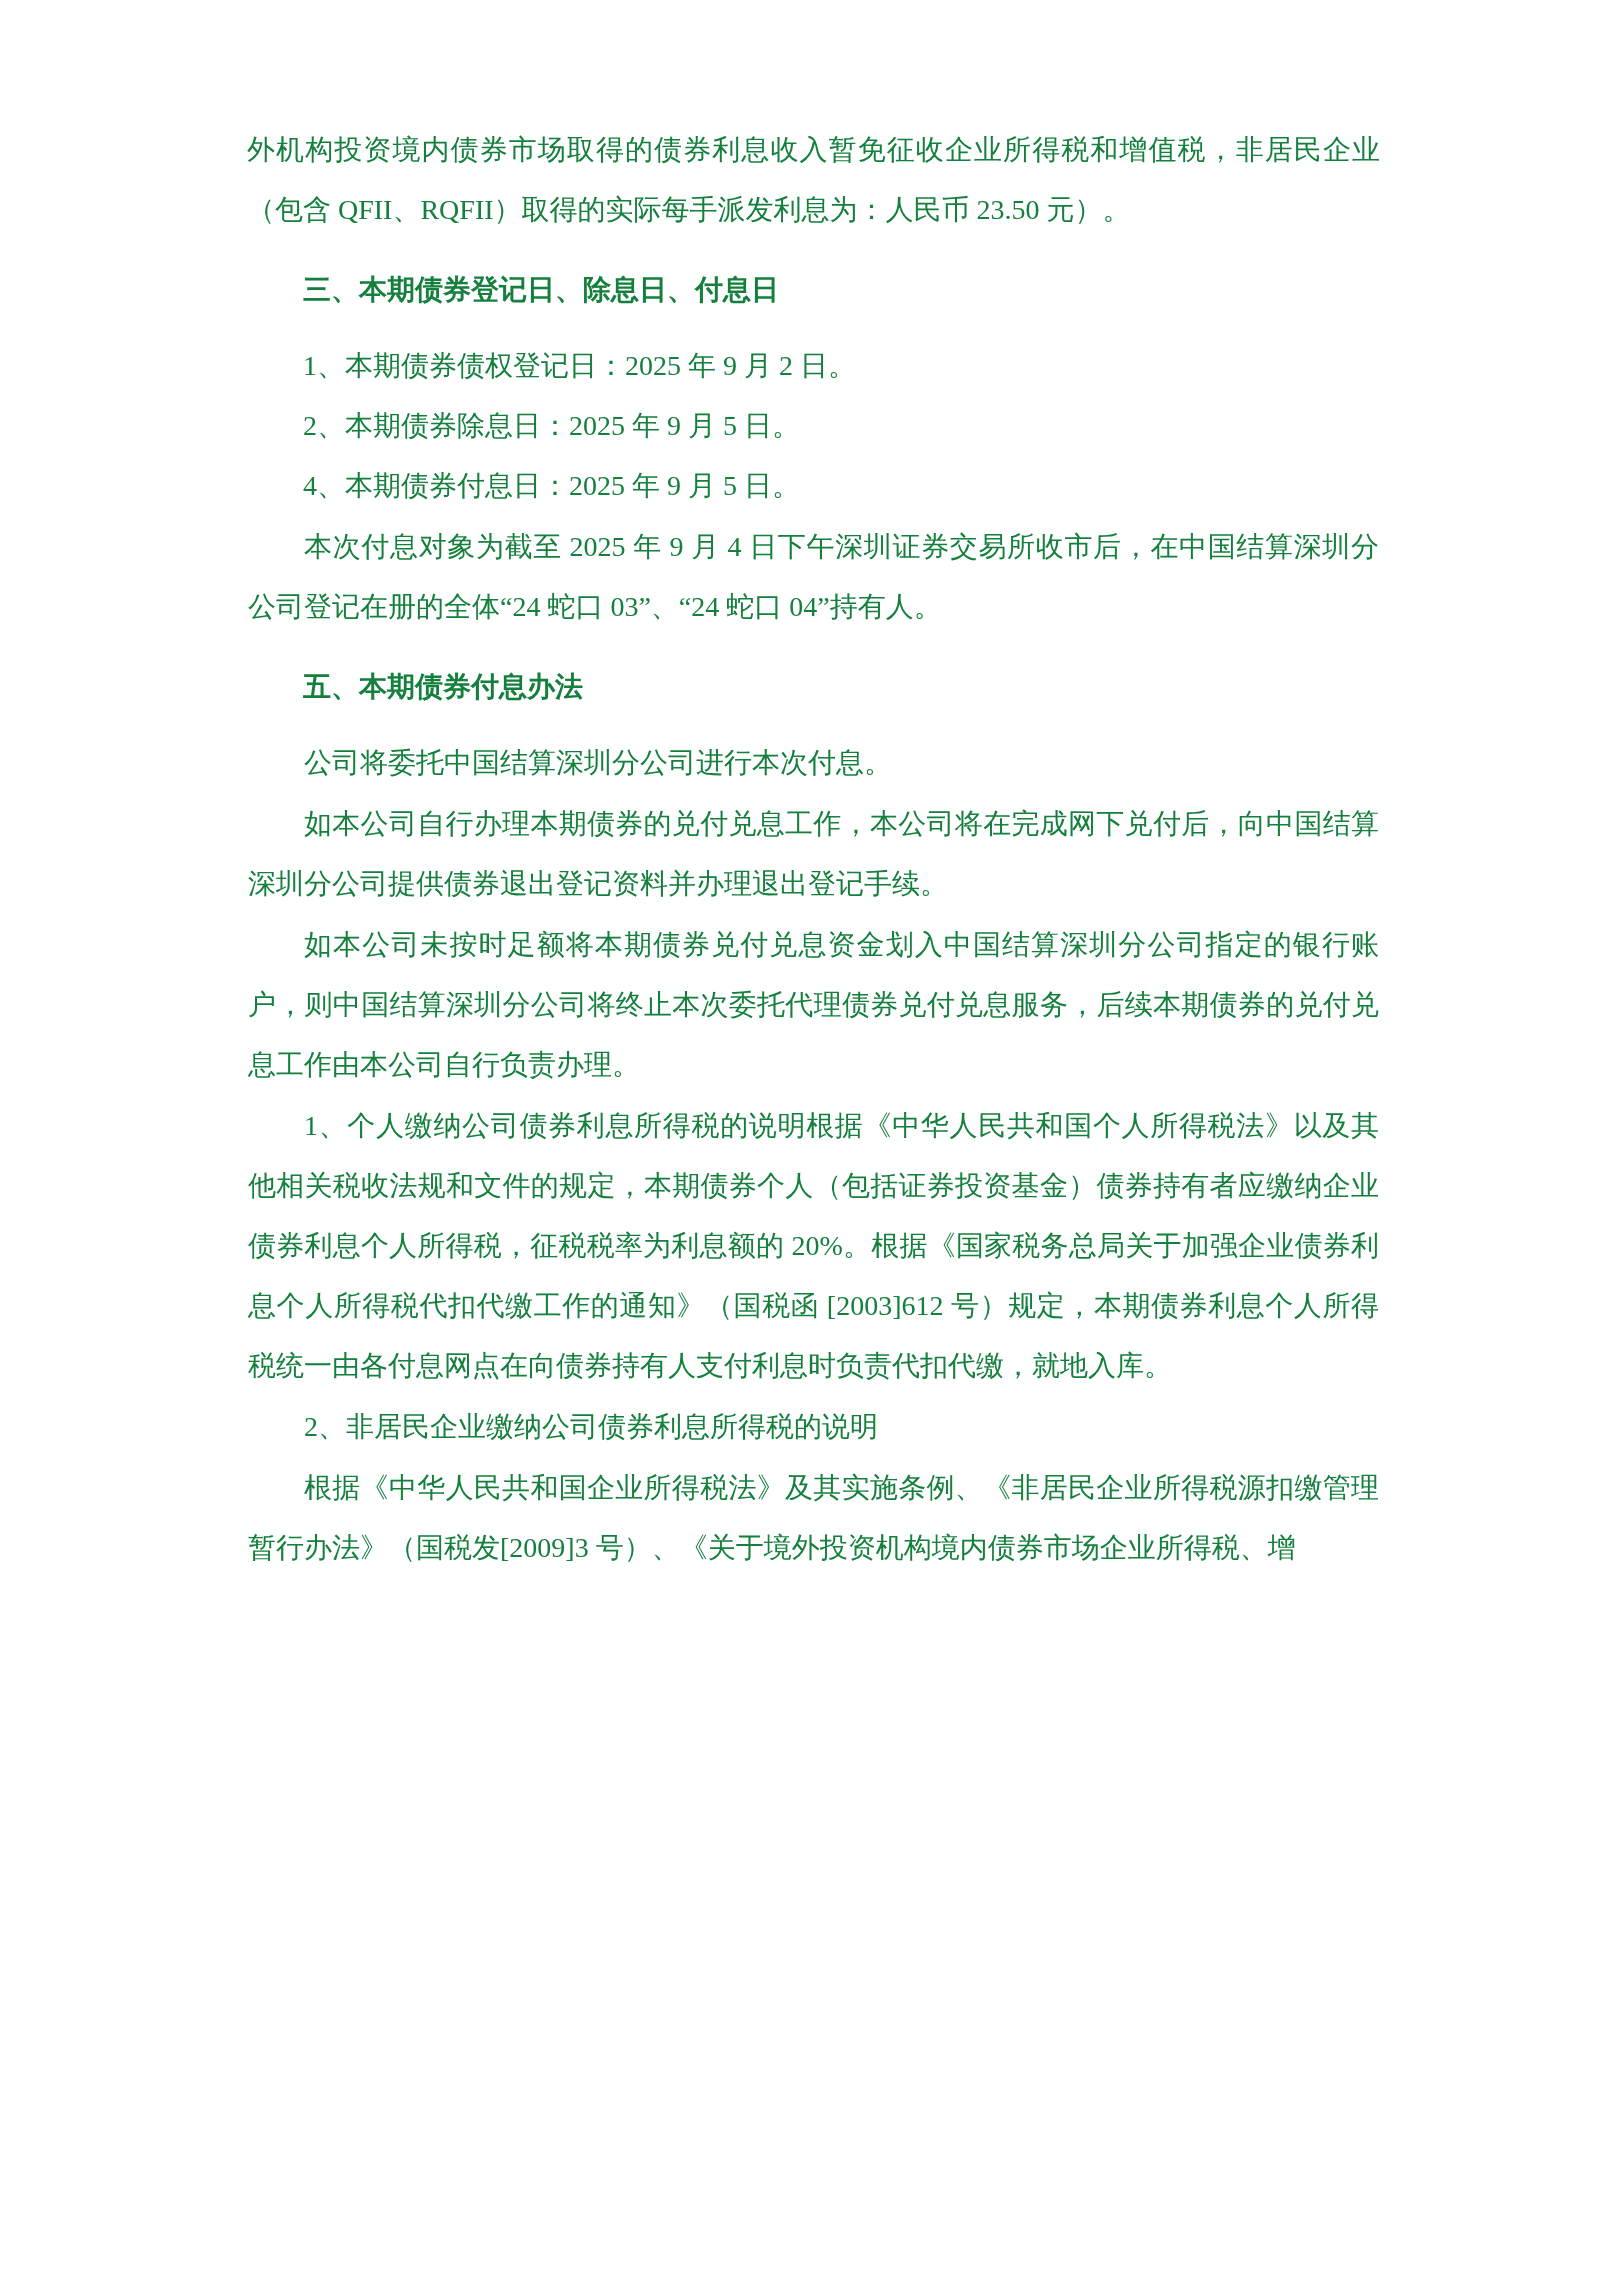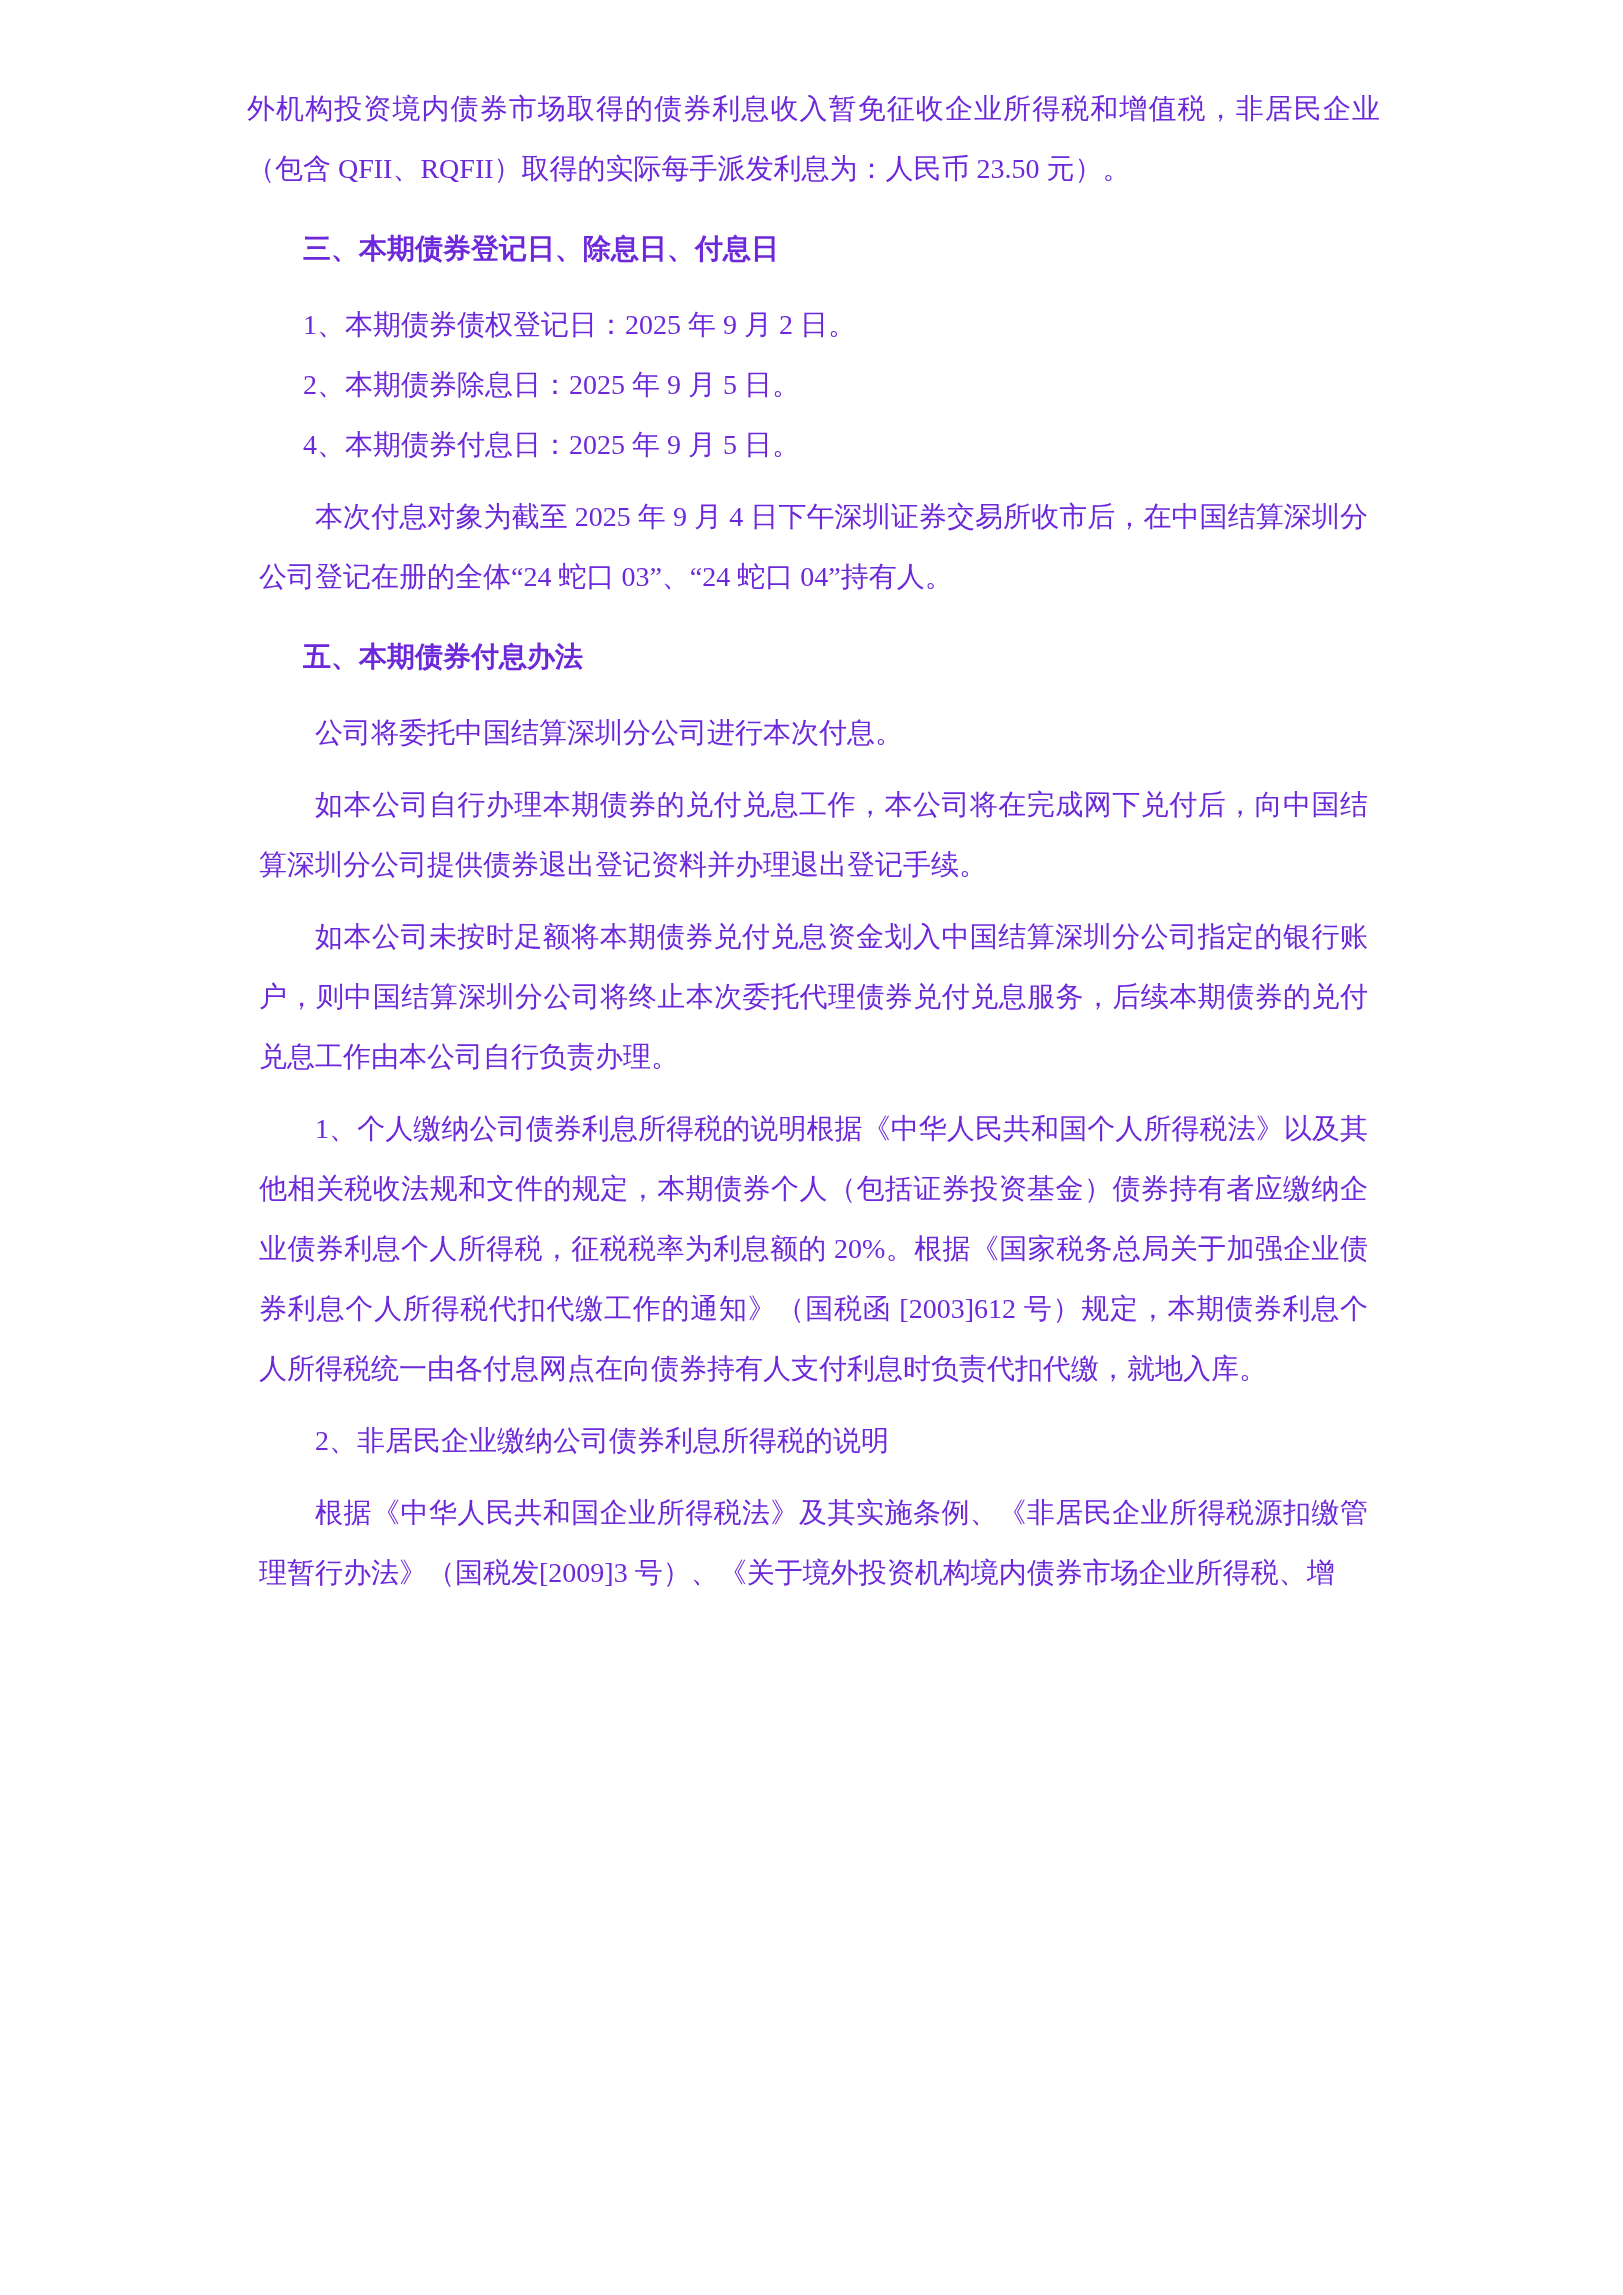--- a/index.html
+++ b/index.html
@@ -12,31 +12,31 @@
     width: 1623px;
     height: 2295px;
     background: #ffffff;
     overflow: hidden;
     box-sizing: border-box;
   }
   .doc {
     box-sizing: border-box;
     width: 100%;
     height: 100%;
-    padding: 79px 243px 131px 247px;
+    padding: 120px 243px 131px 247px;
     font-family: "Liberation Serif", "DejaVu Serif", serif;
     font-size: 28px;
     line-height: 60px;
-    color: #6d28d9;
+    color: #15803d;
     text-align: justify;
     word-break: break-all;
     overflow-wrap: break-word;
   }
   .para {
-    margin: 12px;
+    margin: 1px;
     text-indent: 56px;
   }
   .para-flush {
     margin: 0;
     text-indent: 0;
   }
   .heading {
     margin: 19.6px 0 16.4px 0;
     text-indent: 56px;
     font-size: 28px;

